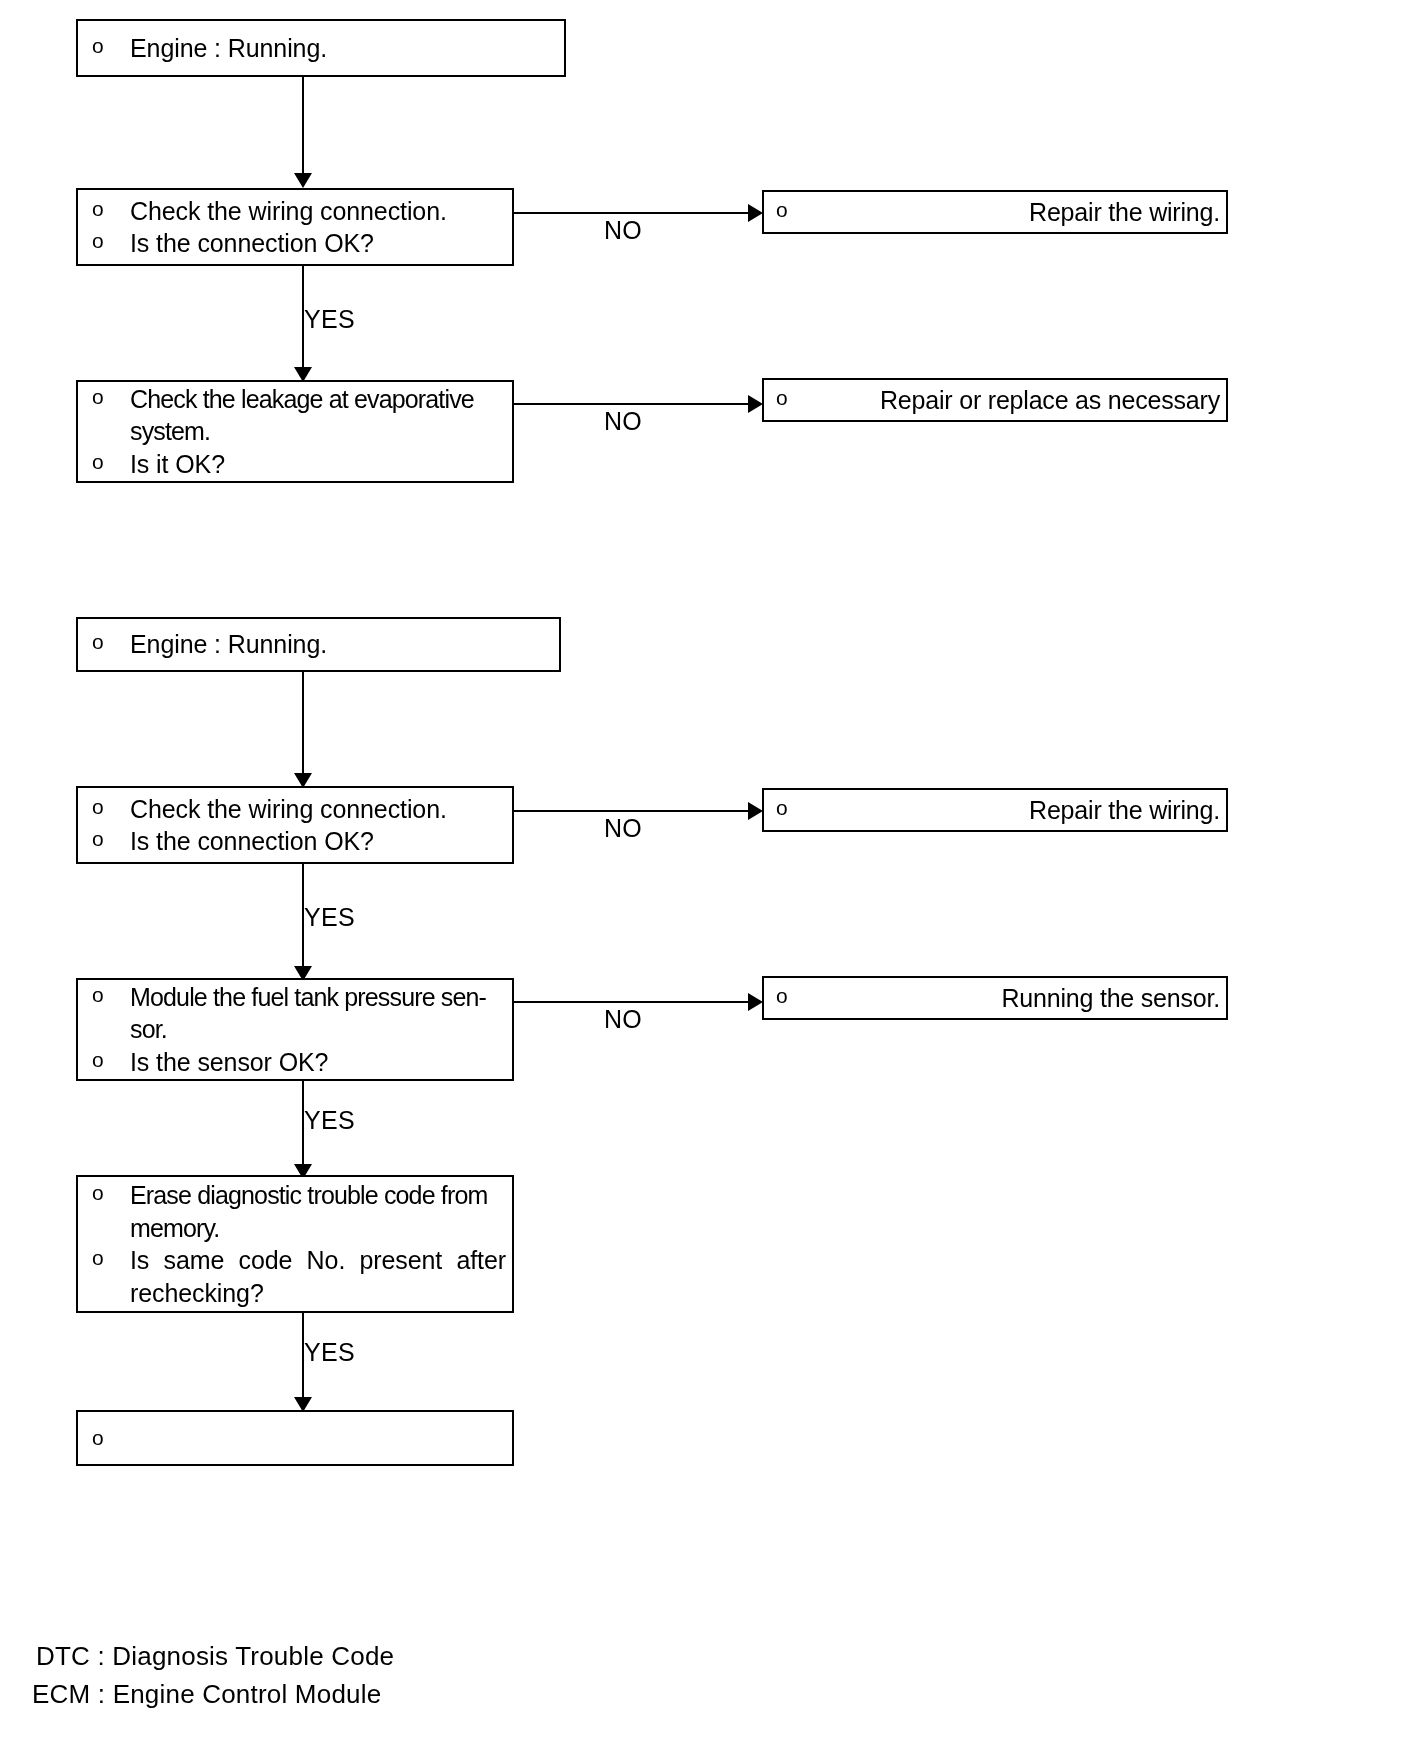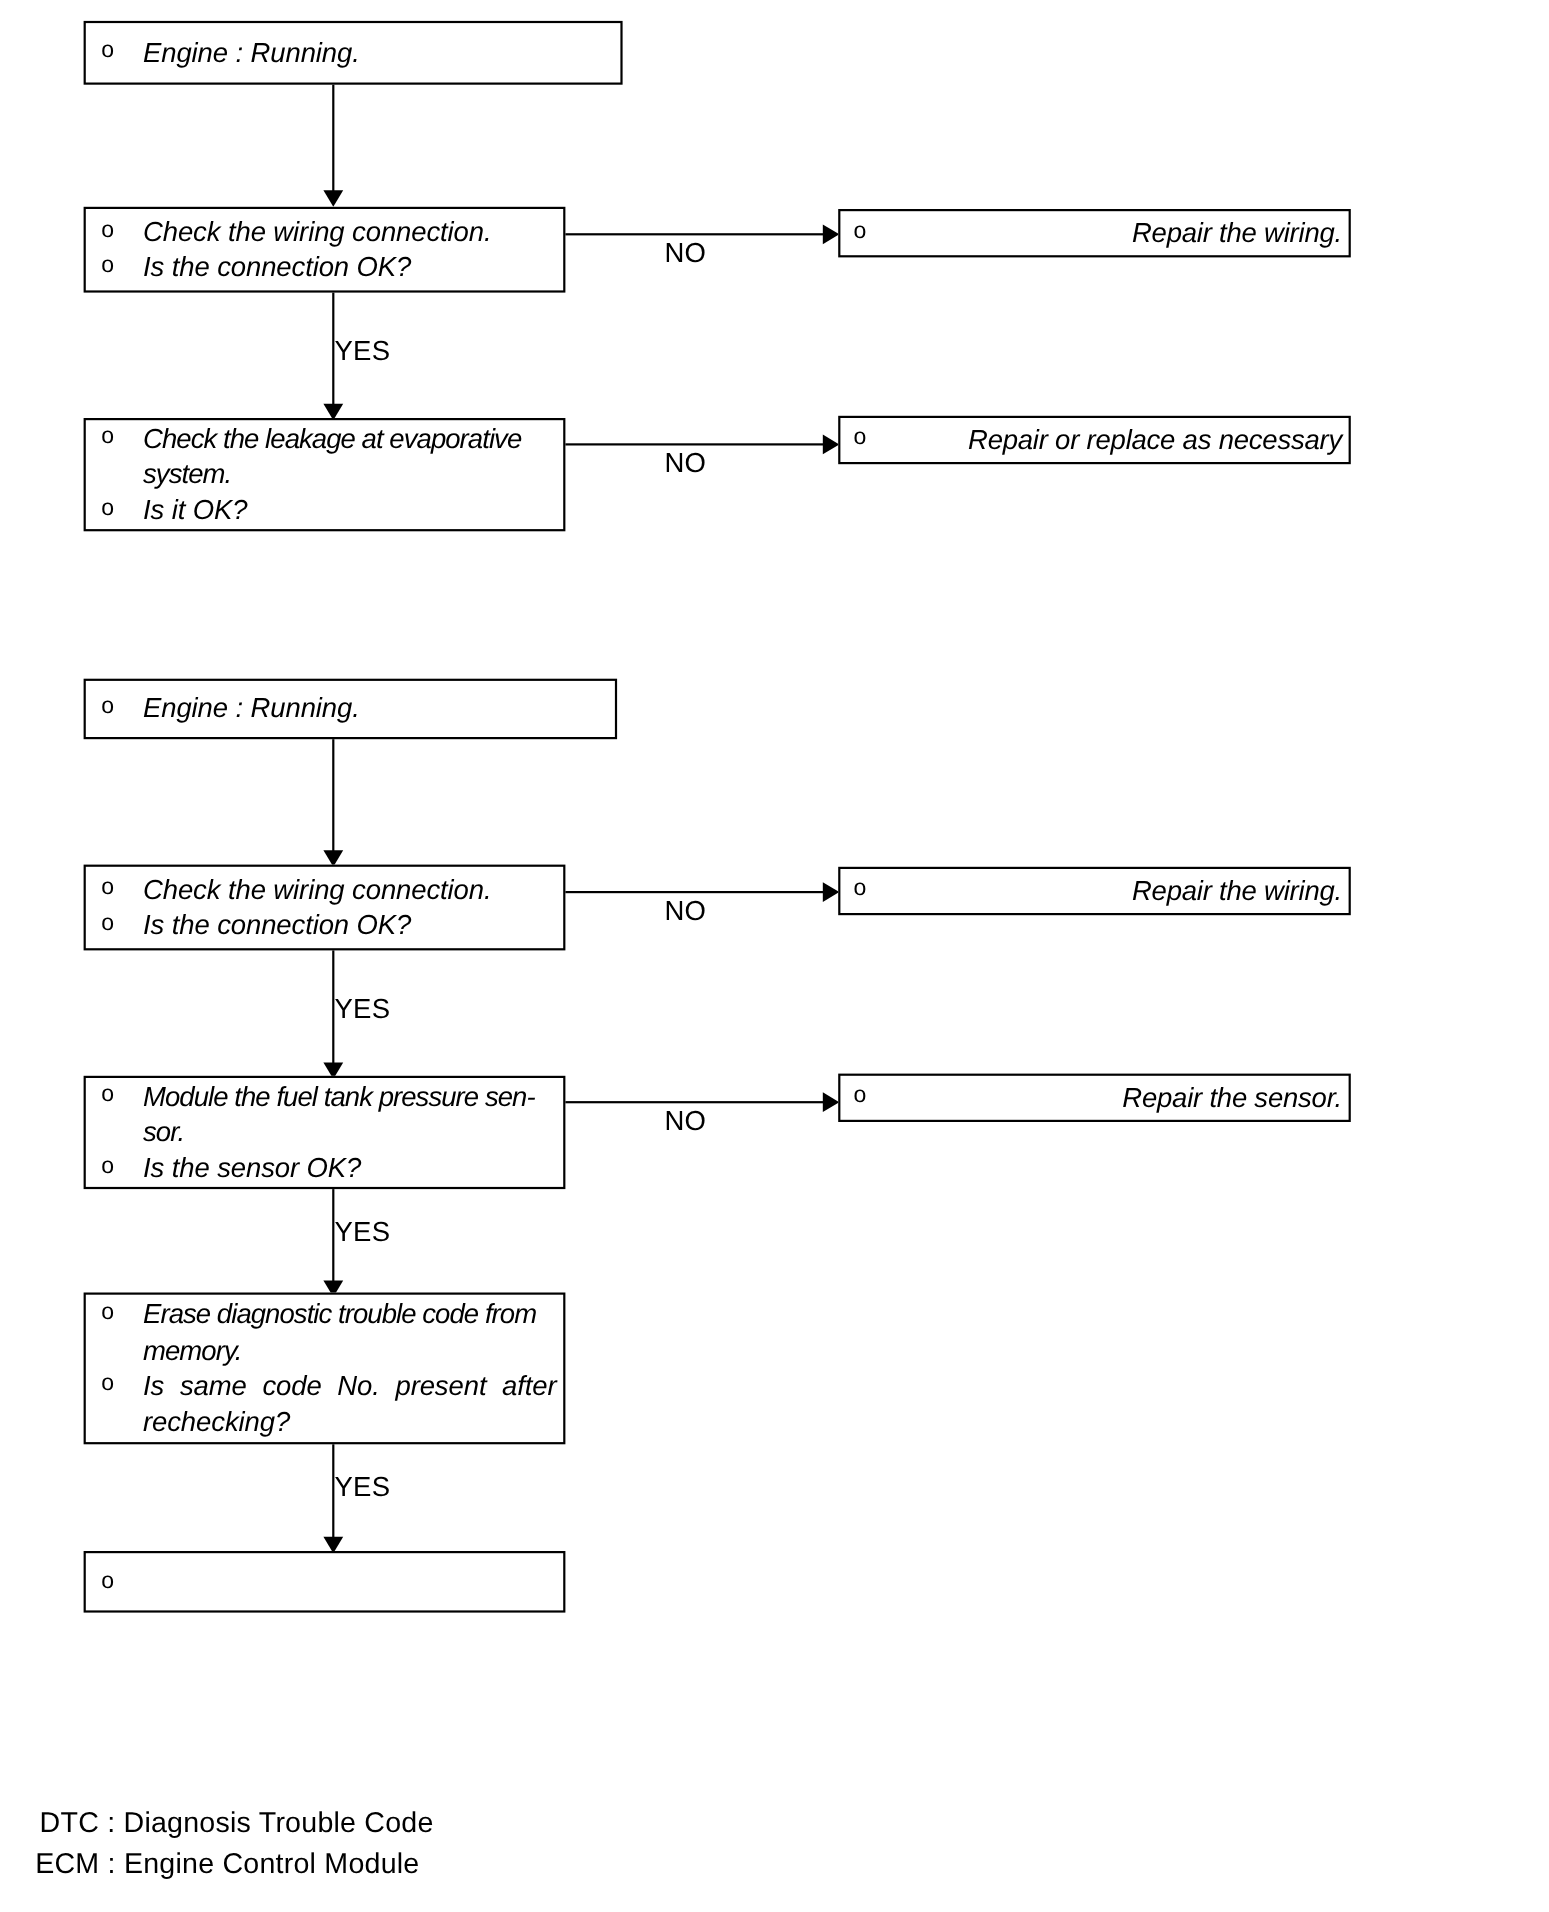--- a/index.html
+++ b/index.html
@@ -47,21 +47,20 @@
     box-sizing: border-box;
     font-size: 21px;
     font-weight: 400;
   }
   .rtext {
     flex: 1 1 auto;
     font-size: 25px;
     font-weight: 400;
     letter-spacing: -0.1px;
     padding-right: 6px;
-    font-style: italic;
   }
   
   .box.tight .bullet {
     width: 40px;
     padding-left: 12px;
   }
   .box.tight .rtext {
     letter-spacing: -0.2px;
     text-align: right;
   }
@@ -226,21 +225,21 @@
     </div>
   </div>
 
   <div class="hline" style="left:514px; top:1001px; width:238px;"></div>
   <div class="arrow-right" style="left:748px; top:993px;"></div>
   <div class="edge-label" style="left:604px; top:1005px;">NO</div>
 
   <div class="box tight" style="left:762px; top:976px; width:466px; height:44px;">
     <div class="row">
       <span class="bullet">o</span>
-      <span class="rtext">Repair the sensor.</span>
+      <span class="rtext">Running the sensor.</span>
     </div>
   </div>
 
   <div class="vline" style="left:302px; top:1081px; height:87px;"></div>
   <div class="arrow-down" style="left:294px; top:1164px;"></div>
   <div class="edge-label" style="left:304px; top:1106px;">YES</div>
 
   <div class="box" style="left:76px; top:1175px; width:438px; height:138px;">
     <div class="row">
       <span class="bullet">o</span>

